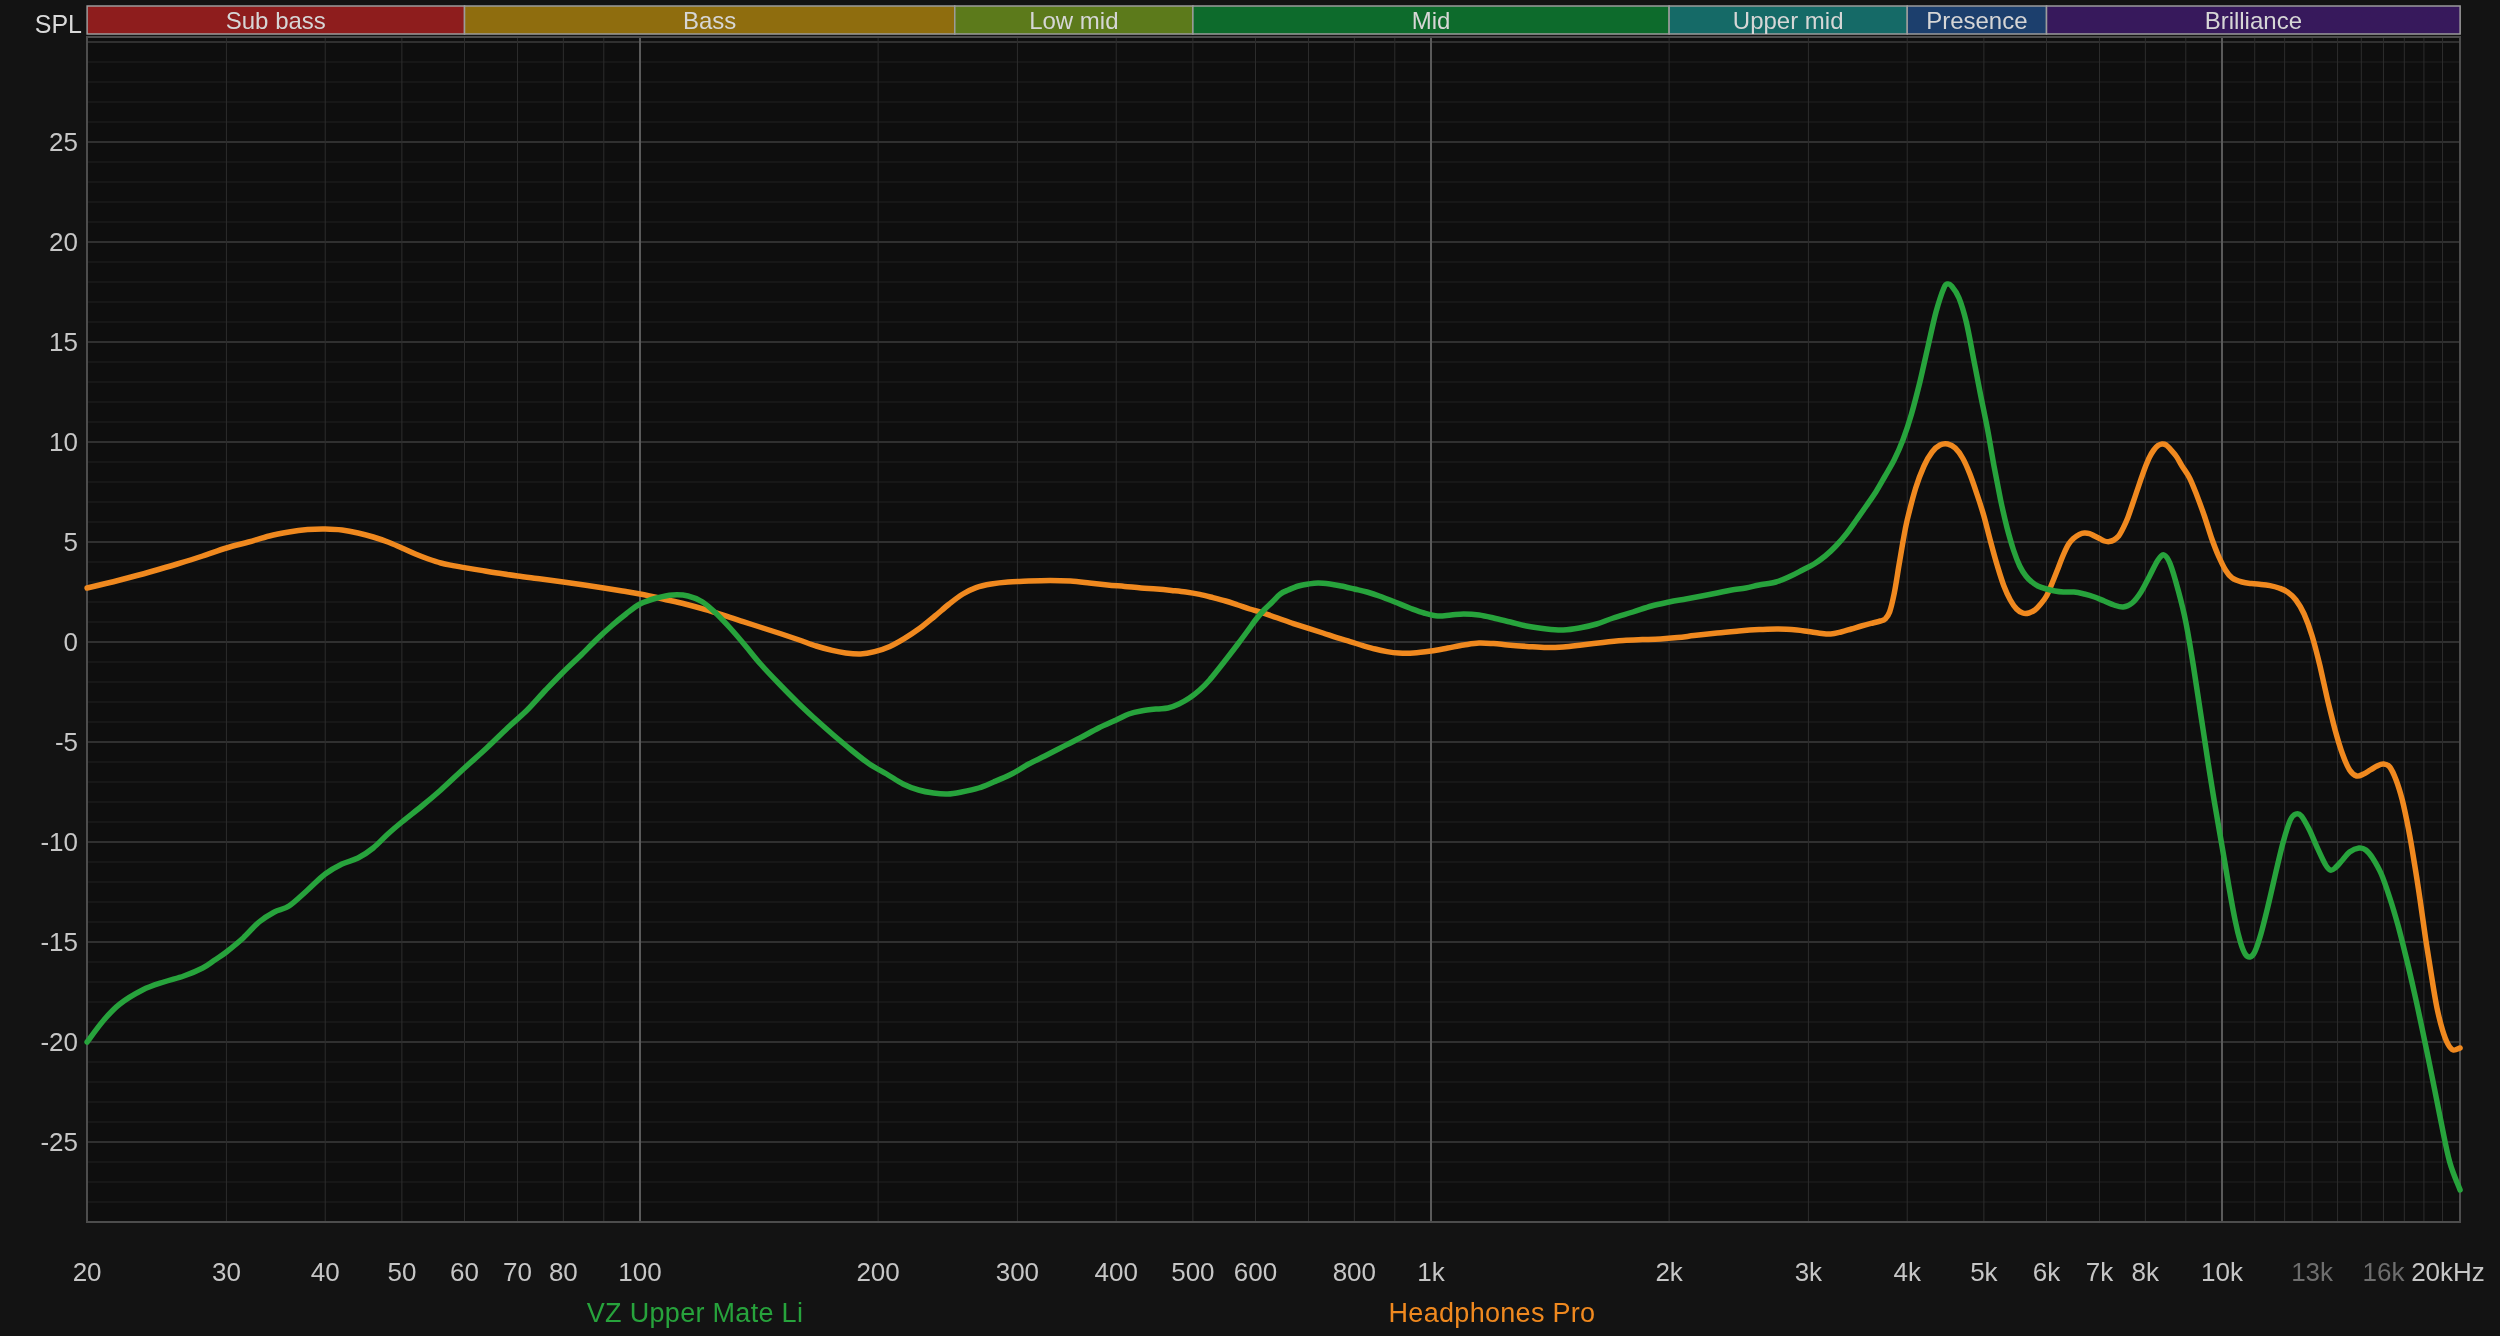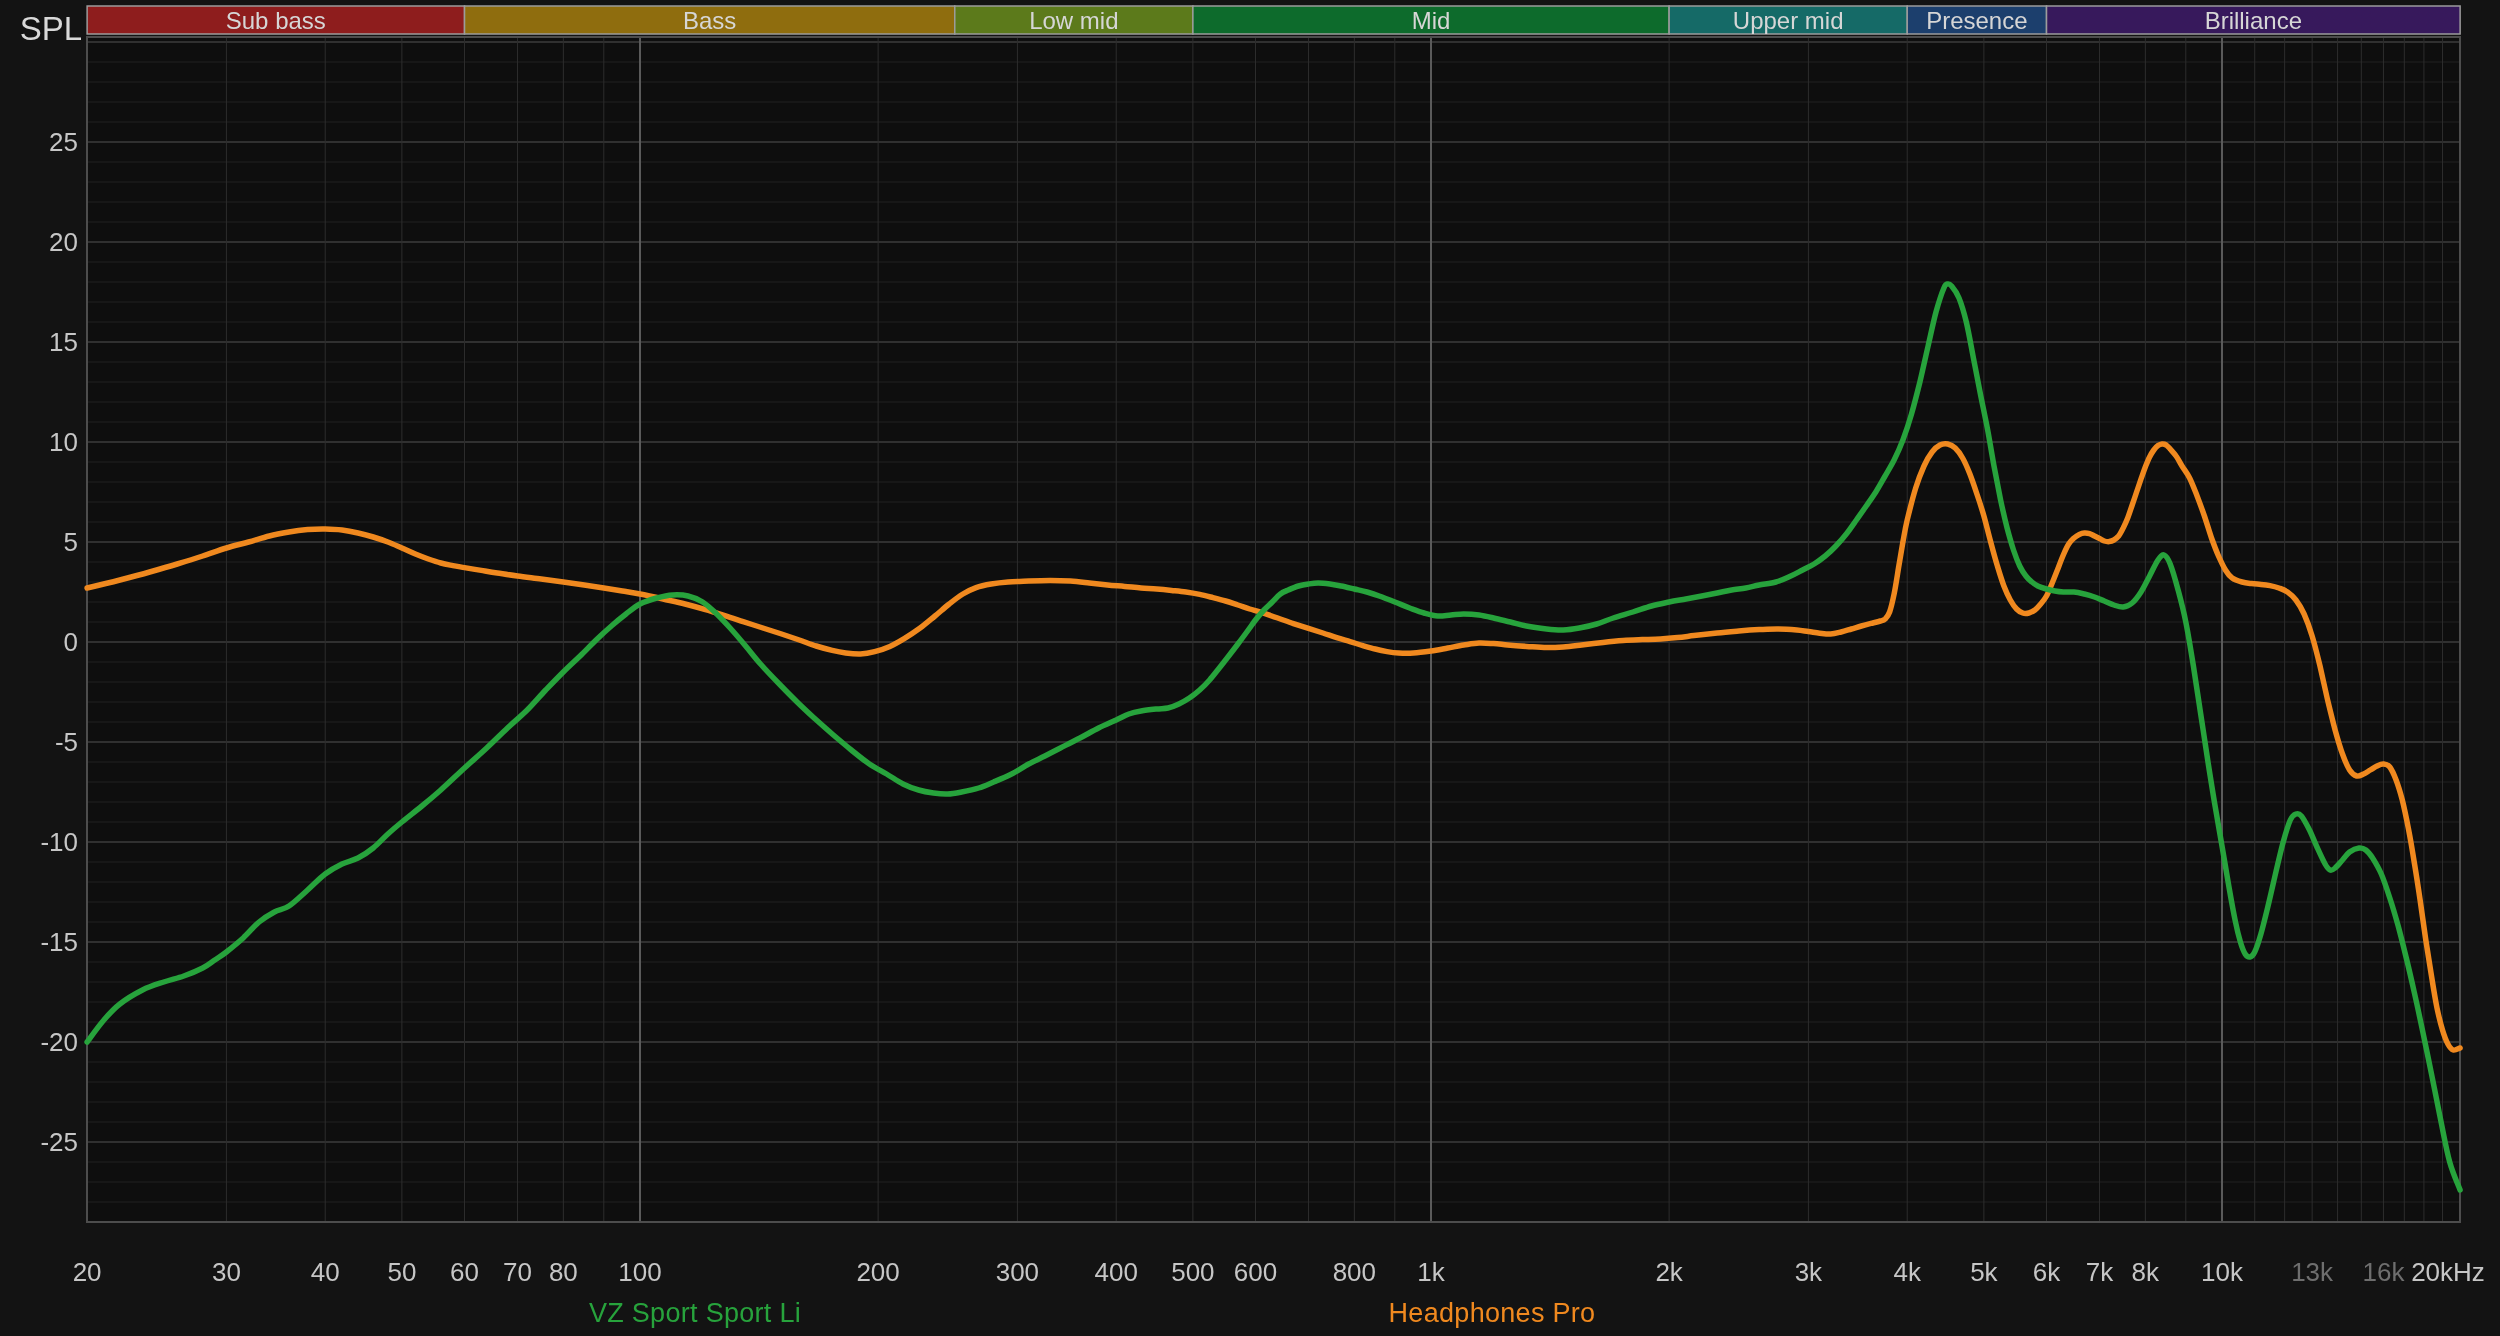--- a/index.html
+++ b/index.html
@@ -1,21 +1,21 @@
 <!DOCTYPE html>
 <html><head>
 <meta charset="utf-8">
 <style>
   html,body{margin:0;padding:0;background:#131313;width:2500px;height:1336px;overflow:hidden;
     font-family:"Liberation Sans","DejaVu Sans",sans-serif;}
   #stage{position:relative;width:2500px;height:1336px;background:#131313;}
   #chart-svg{position:absolute;left:0;top:0;}
   .legend-label{position:absolute;top:1298px;font-size:27px;font-weight:400;transform:translateX(-50%);
     letter-spacing:0.3px;cursor:pointer;}
-  #spl-label{position:absolute;left:0;top:10px;width:82px;text-align:right;font-size:33px;color:#d9d9d9;}
+  #spl-label{position:absolute;left:0;top:10px;width:82px;text-align:right;font-size:25px;color:#d9d9d9;}
 </style>
 </head>
 <body>
 
 <div id="stage">
   <svg id="chart-svg" width="2500" height="1336" viewBox="0 0 2500 1336">
       <rect x="87" y="37" width="2373" height="1185" fill="#0e0e0e"></rect>
       <line x1="87" y1="1222" x2="2460" y2="1222" stroke="#202020" stroke-width="1"></line>
       <line x1="87" y1="1202" x2="2460" y2="1202" stroke="#202020" stroke-width="1"></line>
       <line x1="87" y1="1182" x2="2460" y2="1182" stroke="#202020" stroke-width="1"></line>
@@ -160,15 +160,15 @@
       <text x="2099.4725496512774" y="1281" text-anchor="middle" font-size="26" fill="#c6c6c6">7k</text>
       <text x="2145.3441797106275" y="1281" text-anchor="middle" font-size="26" fill="#c6c6c6">8k</text>
       <text x="2222" y="1281" text-anchor="middle" font-size="26" fill="#c6c6c6">10k</text>
       <text x="2312.129191674708" y="1281" text-anchor="middle" font-size="26" fill="#6e6e6e">13k</text>
       <text x="2383.458906280837" y="1281" text-anchor="middle" font-size="26" fill="#6e6e6e">16k</text>
       <text x="2448" y="1281" text-anchor="middle" font-size="26" fill="#c6c6c6">20kHz</text>
       <path d="M87.1 588.0C92.6 586.7 109.4 582.7 119.9 580.0C130.3 577.3 140.2 574.7 149.7 572.0C159.3 569.3 168.4 566.7 177.2 564.0C186.1 561.3 194.5 558.7 202.7 556.0C210.9 553.3 218.8 550.3 226.4 548.0C234.0 545.7 241.4 544.0 248.6 542.0C255.7 540.0 262.7 537.7 269.4 536.0C276.1 534.3 282.7 533.1 289.0 532.0C295.4 530.9 301.6 530.1 307.6 529.6C313.6 529.1 319.5 528.9 325.2 529.0C331.0 529.1 336.5 529.3 342.0 530.0C347.4 530.7 352.8 531.8 358.0 533.0C363.2 534.2 368.3 535.5 373.2 537.0C378.2 538.5 383.1 540.2 387.9 542.0C392.6 543.8 397.3 546.0 401.9 548.0C406.5 550.0 411.0 552.2 415.4 554.0C419.8 555.8 424.1 557.5 428.3 559.0C432.6 560.5 436.7 561.9 440.8 563.0C444.9 564.1 448.9 564.8 452.9 565.6C456.8 566.4 459.8 566.8 464.5 567.6C469.3 568.4 475.8 569.5 481.3 570.4C486.7 571.3 491.2 572.1 497.3 573.0C503.3 573.9 510.2 575.0 517.5 576.0C524.8 577.0 533.5 578.0 541.2 579.0C548.8 580.0 556.2 581.0 563.3 582.0C570.5 583.0 577.4 584.0 584.2 585.0C590.9 586.0 597.4 587.0 603.8 588.0C610.2 589.0 616.3 590.0 622.4 591.0C628.4 592.0 633.2 592.7 640.0 594.0C646.8 595.3 655.7 597.3 663.2 599.0C670.7 600.7 678.0 602.2 685.0 604.0C692.1 605.8 698.9 607.7 705.5 609.6C712.1 611.5 718.5 613.6 724.8 615.6C731.1 617.6 736.7 619.5 743.1 621.6C749.4 623.7 756.5 625.9 762.9 628.0C769.3 630.1 775.5 632.0 781.6 634.0C787.6 636.0 793.5 638.0 799.3 640.0C805.1 642.0 810.7 644.3 816.2 646.0C821.7 647.7 827.3 649.2 832.2 650.4C837.2 651.6 841.0 652.4 845.7 653.0C850.4 653.6 855.7 654.2 860.5 654.0C865.3 653.8 869.8 652.9 874.7 651.6C879.6 650.3 885.0 648.6 889.9 646.4C894.9 644.2 899.5 641.5 904.6 638.4C909.6 635.3 915.0 631.7 920.1 628.0C925.2 624.3 930.1 620.0 935.0 616.0C939.8 612.0 944.6 607.7 949.2 604.0C953.9 600.3 958.4 596.7 962.9 594.0C967.4 591.3 971.4 589.3 976.1 587.6C980.8 585.9 985.9 584.9 991.2 584.0C996.6 583.1 1001.9 582.5 1008.1 582.0C1014.4 581.5 1021.7 581.3 1028.7 581.0C1035.7 580.7 1043.2 580.4 1050.1 580.4C1057.1 580.4 1063.8 580.6 1070.4 581.0C1076.9 581.4 1083.3 582.3 1089.4 583.0C1095.6 583.7 1101.7 584.4 1107.5 585.0C1113.4 585.6 1119.1 585.9 1124.7 586.4C1130.3 586.9 1135.7 587.6 1141.1 588.0C1146.4 588.4 1151.6 588.6 1156.7 589.0C1161.8 589.4 1166.8 589.9 1171.6 590.4C1176.5 590.9 1181.3 591.3 1185.9 592.0C1190.6 592.7 1195.2 593.5 1199.7 594.4C1204.2 595.3 1208.6 596.5 1212.9 597.6C1217.2 598.7 1221.5 599.8 1225.6 601.0C1229.8 602.2 1233.9 603.7 1237.9 605.0C1241.9 606.3 1245.9 607.8 1249.7 609.0C1253.6 610.2 1256.5 610.9 1261.2 612.4C1265.9 613.9 1272.3 616.1 1277.7 618.0C1283.1 619.9 1288.3 621.9 1293.4 623.6C1298.6 625.3 1303.6 626.8 1308.5 628.4C1313.4 630.0 1318.2 631.5 1322.9 633.0C1327.6 634.5 1332.2 636.2 1336.7 637.6C1341.2 639.0 1345.7 640.3 1350.0 641.6C1354.4 642.9 1358.6 644.4 1362.8 645.6C1367.0 646.8 1371.1 648.0 1375.2 649.0C1379.2 650.0 1383.2 650.9 1387.1 651.6C1391.0 652.3 1394.2 652.8 1398.6 653.0C1403.0 653.2 1408.0 653.3 1413.4 653.0C1418.8 652.7 1425.3 651.8 1431.0 651.0C1436.7 650.2 1442.3 649.0 1447.8 648.0C1453.2 647.0 1458.5 645.8 1463.7 645.0C1469.0 644.2 1474.0 643.2 1479.0 643.0C1484.0 642.8 1488.9 643.3 1493.6 643.6C1498.4 643.9 1502.2 644.5 1507.7 645.0C1513.1 645.5 1519.9 646.0 1526.4 646.4C1532.9 646.8 1540.4 647.5 1546.6 647.6C1552.7 647.7 1557.5 647.4 1563.3 647.0C1569.2 646.6 1574.9 645.8 1581.6 645.0C1588.2 644.2 1596.1 643.2 1603.0 642.4C1610.0 641.6 1616.7 640.9 1623.2 640.4C1629.8 639.9 1636.1 639.8 1642.3 639.6C1648.5 639.4 1654.5 639.3 1660.4 639.0C1666.3 638.7 1672.0 638.2 1677.6 637.6C1683.2 637.0 1687.4 636.4 1694.0 635.6C1700.5 634.8 1709.6 633.8 1717.1 633.0C1724.6 632.2 1731.8 631.6 1738.8 631.0C1745.8 630.4 1752.6 629.9 1759.2 629.6C1765.9 629.3 1772.3 628.9 1778.5 629.0C1784.8 629.1 1791.8 629.6 1796.8 630.0C1801.7 630.4 1804.6 631.1 1808.4 631.6C1812.2 632.1 1816.0 632.8 1819.7 633.2C1823.4 633.6 1827.0 634.2 1830.6 634.0C1834.2 633.8 1837.7 632.8 1841.1 632.0C1844.6 631.2 1848.0 630.0 1851.4 629.0C1854.8 628.0 1858.1 626.9 1861.4 626.0C1864.6 625.1 1867.9 624.2 1871.0 623.4C1874.2 622.6 1878.1 621.7 1880.4 621.0C1882.8 620.3 1883.5 620.5 1885.1 619.0C1886.6 617.5 1888.1 616.2 1889.6 612.0C1891.1 607.8 1892.6 601.3 1894.1 594.0C1895.6 586.7 1897.1 576.7 1898.5 568.0C1900.0 559.3 1901.5 550.0 1902.9 542.0C1904.4 534.0 1905.1 529.0 1907.2 520.0C1909.4 511.0 1912.9 497.0 1915.7 488.0C1918.5 479.0 1921.3 472.0 1924.0 466.0C1926.7 460.0 1929.4 455.5 1932.1 452.0C1934.7 448.5 1937.4 446.3 1940.0 445.0C1942.6 443.7 1945.1 443.5 1947.7 444.0C1950.2 444.5 1952.8 445.7 1955.2 448.0C1957.7 450.3 1960.2 453.7 1962.6 458.0C1965.1 462.3 1967.5 468.0 1969.9 474.0C1972.2 480.0 1974.6 487.0 1976.9 494.0C1979.3 501.0 1981.6 508.0 1983.9 516.0C1986.2 524.0 1988.4 533.7 1990.7 542.0C1992.9 550.3 1995.2 558.7 1997.4 566.0C1999.6 573.3 2001.7 580.3 2003.9 586.0C2006.1 591.7 2008.2 596.2 2010.3 600.0C2012.4 603.8 2014.5 606.8 2016.6 609.0C2018.7 611.2 2020.8 612.3 2022.8 613.0C2024.9 613.7 2026.9 613.5 2028.9 613.0C2030.9 612.5 2032.9 611.5 2034.9 610.0C2036.8 608.5 2038.8 606.3 2040.7 604.0C2042.7 601.7 2044.6 599.5 2046.5 596.0C2048.4 592.5 2050.3 587.5 2052.2 583.0C2054.1 578.5 2055.9 573.7 2057.8 569.0C2059.6 564.3 2061.5 559.2 2063.3 555.0C2065.1 550.8 2066.9 546.8 2068.7 544.0C2070.5 541.2 2072.3 539.6 2074.0 538.0C2075.8 536.4 2077.5 535.2 2079.3 534.4C2081.0 533.6 2082.7 533.1 2084.4 533.0C2086.1 532.9 2087.8 533.1 2089.5 533.6C2091.2 534.1 2092.9 535.2 2094.5 536.0C2096.2 536.8 2097.8 537.6 2099.5 538.4C2101.1 539.2 2102.7 540.5 2104.3 541.0C2106.0 541.5 2107.6 541.8 2109.2 541.6C2110.7 541.4 2112.3 540.9 2113.9 540.0C2115.5 539.1 2117.0 538.0 2118.6 536.0C2120.1 534.0 2121.6 531.0 2123.2 528.0C2124.7 525.0 2126.2 521.8 2127.7 518.0C2129.2 514.2 2130.7 509.3 2132.2 505.0C2133.7 500.7 2135.2 496.3 2136.6 492.0C2138.1 487.7 2139.6 483.2 2141.0 479.0C2142.5 474.8 2143.9 470.7 2145.3 467.0C2146.8 463.3 2148.2 459.8 2149.6 457.0C2151.0 454.2 2152.4 451.9 2153.8 450.0C2155.2 448.1 2156.6 446.6 2158.0 445.6C2159.4 444.6 2160.7 444.1 2162.1 444.0C2163.5 443.9 2164.8 444.2 2166.2 445.0C2167.5 445.8 2168.5 447.2 2170.2 449.0C2171.8 450.8 2174.2 453.2 2176.1 456.0C2178.1 458.8 2179.7 462.3 2182.0 466.0C2184.2 469.7 2187.1 473.0 2189.6 478.0C2192.1 483.0 2194.6 489.7 2197.1 496.0C2199.5 502.3 2202.0 509.0 2204.4 516.0C2206.8 523.0 2209.2 531.3 2211.5 538.0C2213.9 544.7 2216.2 550.7 2218.5 556.0C2220.9 561.3 2223.2 566.3 2225.4 570.0C2227.7 573.7 2229.4 576.0 2232.2 578.0C2234.9 580.0 2238.8 581.1 2242.0 582.0C2245.3 582.9 2248.5 583.2 2251.6 583.6C2254.8 584.0 2257.9 584.1 2260.9 584.4C2264.0 584.7 2267.0 585.0 2270.0 585.6C2273.0 586.2 2275.9 586.9 2278.9 588.0C2281.8 589.1 2284.6 590.0 2287.5 592.0C2290.3 594.0 2293.1 596.3 2295.9 600.0C2298.7 603.7 2301.4 608.0 2304.1 614.0C2306.8 620.0 2309.5 627.3 2312.1 636.0C2314.8 644.7 2317.4 655.3 2320.0 666.0C2322.5 676.7 2325.1 689.3 2327.6 700.0C2330.2 710.7 2332.7 721.0 2335.1 730.0C2337.6 739.0 2340.0 747.3 2342.5 754.0C2344.9 760.7 2347.3 766.3 2349.6 770.0C2352.0 773.7 2354.4 775.3 2356.7 776.0C2359.0 776.7 2361.3 775.0 2363.6 774.0C2365.8 773.0 2368.1 771.3 2370.3 770.0C2372.6 768.7 2374.8 767.0 2377.0 766.0C2379.1 765.0 2381.3 763.8 2383.5 764.0C2385.6 764.2 2387.7 764.3 2389.8 767.0C2391.9 769.7 2394.0 774.5 2396.1 780.0C2398.2 785.5 2400.2 792.0 2402.3 800.0C2404.3 808.0 2406.3 817.7 2408.3 828.0C2410.3 838.3 2412.3 850.0 2414.2 862.0C2416.2 874.0 2418.2 887.0 2420.1 900.0C2422.0 913.0 2423.9 927.3 2425.8 940.0C2427.7 952.7 2429.6 964.7 2431.5 976.0C2433.3 987.3 2435.2 999.0 2437.0 1008.0C2438.9 1017.0 2440.7 1024.0 2442.5 1030.0C2444.3 1036.0 2446.1 1040.7 2447.9 1044.0C2449.7 1047.3 2451.1 1049.3 2453.2 1050.0C2455.2 1050.7 2459.0 1048.3 2460.1 1048.0" fill="none" stroke="#f0891f" stroke-width="5.5" stroke-linecap="round" stroke-linejoin="round"></path>
       <path d="M87.1 1042.0C89.9 1038.3 98.4 1026.3 103.9 1020.0C109.3 1013.7 113.4 1009.0 119.9 1004.0C126.3 999.0 135.2 993.7 142.5 990.0C149.8 986.3 156.9 984.3 163.8 982.0C170.6 979.7 177.3 978.3 183.8 976.0C190.3 973.7 197.5 970.7 202.7 968.0C207.9 965.3 210.8 962.7 214.8 960.0C218.7 957.3 221.7 955.7 226.4 952.0C231.1 948.3 237.7 943.0 243.2 938.0C248.6 933.0 253.9 926.3 259.1 922.0C264.4 917.7 269.4 914.7 274.4 912.0C279.4 909.3 283.5 909.7 289.0 906.0C294.6 902.3 301.6 895.3 307.6 890.0C313.6 884.7 319.5 878.3 325.2 874.0C331.0 869.7 336.5 866.7 342.0 864.0C347.4 861.3 352.8 860.7 358.0 858.0C363.2 855.3 368.3 852.0 373.2 848.0C378.2 844.0 383.1 838.3 387.9 834.0C392.6 829.7 396.2 826.7 401.9 822.0C407.6 817.3 415.4 811.3 421.9 806.0C428.4 800.7 433.7 796.3 440.8 790.0C447.9 783.7 456.9 775.0 464.5 768.0C472.2 761.0 479.5 754.7 486.7 748.0C493.9 741.3 500.8 734.3 507.5 728.0C514.3 721.7 520.8 716.3 527.2 710.0C533.5 703.7 539.7 696.3 545.7 690.0C551.8 683.7 557.6 677.7 563.3 672.0C569.1 666.3 574.6 661.3 580.1 656.0C585.6 650.7 590.9 645.0 596.1 640.0C601.3 635.0 606.4 630.3 611.4 626.0C616.3 621.7 621.2 617.7 626.0 614.0C630.8 610.3 634.9 606.7 640.0 604.0C645.1 601.3 651.3 599.5 656.8 598.0C662.2 596.5 667.5 595.3 672.7 595.0C678.0 594.7 683.0 594.8 688.0 596.0C693.0 597.2 697.9 599.0 702.6 602.0C707.4 605.0 712.1 609.7 716.7 614.0C721.2 618.3 725.3 622.7 730.1 628.0C735.0 633.3 740.6 640.0 745.6 646.0C750.7 652.0 754.9 657.7 760.5 664.0C766.1 670.3 773.2 677.7 779.3 684.0C785.4 690.3 791.3 696.3 797.1 702.0C802.9 707.7 808.3 712.7 814.1 718.0C820.0 723.3 826.0 728.7 832.2 734.0C838.4 739.3 845.1 745.0 851.3 750.0C857.5 755.0 863.5 760.0 869.4 764.0C875.3 768.0 881.0 770.7 886.6 774.0C892.2 777.3 897.6 781.3 903.0 784.0C908.3 786.7 913.5 788.5 918.6 790.0C923.7 791.5 928.6 792.3 933.5 793.0C938.4 793.7 943.2 794.2 947.8 794.0C952.5 793.8 956.4 793.0 961.6 792.0C966.7 791.0 973.3 789.7 978.7 788.0C984.0 786.3 988.2 784.3 993.7 782.0C999.2 779.7 1005.8 777.0 1011.6 774.0C1017.5 771.0 1023.1 767.0 1028.7 764.0C1034.2 761.0 1039.6 758.7 1044.9 756.0C1050.2 753.3 1054.5 751.0 1060.4 748.0C1066.3 745.0 1073.7 741.3 1080.0 738.0C1086.4 734.7 1092.6 731.0 1098.6 728.0C1104.6 725.0 1111.2 722.3 1116.2 720.0C1121.3 717.7 1124.7 715.5 1128.9 714.0C1133.0 712.5 1136.4 711.8 1141.1 711.0C1145.7 710.2 1152.2 709.5 1156.7 709.0C1161.2 708.5 1164.3 708.8 1168.0 708.0C1171.7 707.2 1175.3 705.7 1178.9 704.0C1182.4 702.3 1186.0 700.3 1189.4 698.0C1192.9 695.7 1196.3 693.0 1199.7 690.0C1203.1 687.0 1206.4 683.7 1209.6 680.0C1212.9 676.3 1216.1 672.0 1219.3 668.0C1222.5 664.0 1225.6 660.0 1228.7 656.0C1231.8 652.0 1234.9 648.0 1237.9 644.0C1240.9 640.0 1243.9 636.0 1246.8 632.0C1249.8 628.0 1252.7 623.7 1255.5 620.0C1258.4 616.3 1261.2 613.0 1264.0 610.0C1266.8 607.0 1269.6 604.7 1272.3 602.0C1275.0 599.3 1277.7 596.0 1280.4 594.0C1283.0 592.0 1285.2 591.3 1288.3 590.0C1291.3 588.7 1295.1 587.0 1298.5 586.0C1301.9 585.0 1305.2 584.5 1308.5 584.0C1311.7 583.5 1314.6 583.0 1318.2 583.0C1321.7 583.0 1326.0 583.5 1329.9 584.0C1333.7 584.5 1337.1 585.2 1341.2 586.0C1345.3 586.8 1350.0 588.0 1354.3 589.0C1358.6 590.0 1362.9 590.8 1367.0 592.0C1371.1 593.2 1374.6 594.3 1379.2 596.0C1383.8 597.7 1389.7 600.0 1394.8 602.0C1399.9 604.0 1404.9 606.2 1409.7 608.0C1414.6 609.8 1419.4 611.7 1424.1 613.0C1428.7 614.3 1433.3 615.7 1437.8 616.0C1442.3 616.3 1446.7 615.3 1451.0 615.0C1455.3 614.7 1459.1 614.0 1463.7 614.0C1468.4 614.0 1474.0 614.3 1479.0 615.0C1484.0 615.7 1488.4 616.8 1493.6 618.0C1498.9 619.2 1504.9 620.7 1510.4 622.0C1515.9 623.3 1520.3 624.8 1526.4 626.0C1532.4 627.2 1540.4 628.3 1546.6 629.0C1552.7 629.7 1557.9 630.2 1563.3 630.0C1568.8 629.8 1573.8 629.0 1579.3 628.0C1584.9 627.0 1591.1 625.7 1596.7 624.0C1602.4 622.3 1607.3 620.0 1613.3 618.0C1619.3 616.0 1626.6 614.0 1632.9 612.0C1639.3 610.0 1645.5 607.7 1651.5 606.0C1657.5 604.3 1663.4 603.2 1669.1 602.0C1674.8 600.8 1680.4 600.0 1685.9 599.0C1691.3 598.0 1696.6 597.0 1701.9 596.0C1707.1 595.0 1712.1 594.0 1717.1 593.0C1722.1 592.0 1727.0 590.8 1731.7 590.0C1736.5 589.2 1741.2 588.8 1745.8 588.0C1750.4 587.2 1754.2 586.0 1759.2 585.0C1764.3 584.0 1770.7 583.5 1776.0 582.0C1781.3 580.5 1786.3 578.0 1790.8 576.0C1795.2 574.0 1798.7 572.0 1802.6 570.0C1806.5 568.0 1810.3 566.3 1814.1 564.0C1817.8 561.7 1821.5 559.0 1825.2 556.0C1828.8 553.0 1832.4 549.7 1835.9 546.0C1839.4 542.3 1842.9 538.3 1846.3 534.0C1849.7 529.7 1853.1 524.7 1856.4 520.0C1859.7 515.3 1863.0 510.7 1866.2 506.0C1869.5 501.3 1872.6 497.0 1875.8 492.0C1878.9 487.0 1882.0 481.3 1885.1 476.0C1888.1 470.7 1891.1 466.0 1894.1 460.0C1897.1 454.0 1900.0 447.7 1902.9 440.0C1905.8 432.3 1908.7 423.7 1911.5 414.0C1914.3 404.3 1917.1 393.3 1919.9 382.0C1922.6 370.7 1925.4 357.7 1928.1 346.0C1930.8 334.3 1933.4 321.7 1936.0 312.0C1938.7 302.3 1941.9 292.7 1943.9 288.0C1945.8 283.3 1946.4 284.3 1947.7 284.0C1949.0 283.7 1949.6 283.7 1951.5 286.0C1953.4 288.3 1956.5 292.0 1959.0 298.0C1961.4 304.0 1963.9 312.0 1966.3 322.0C1968.7 332.0 1971.1 346.0 1973.4 358.0C1975.8 370.0 1978.1 382.3 1980.4 394.0C1982.7 405.7 1985.0 416.0 1987.3 428.0C1989.6 440.0 1991.8 454.0 1994.0 466.0C1996.3 478.0 1998.5 489.7 2000.6 500.0C2002.8 510.3 2005.0 519.7 2007.1 528.0C2009.3 536.3 2011.4 543.7 2013.5 550.0C2015.6 556.3 2017.7 561.7 2019.7 566.0C2021.8 570.3 2023.8 573.3 2025.9 576.0C2027.9 578.7 2029.9 580.3 2031.9 582.0C2033.9 583.7 2035.4 584.8 2037.8 586.0C2040.3 587.2 2043.7 588.2 2046.5 589.0C2049.4 589.8 2052.2 590.5 2055.0 591.0C2057.8 591.5 2060.1 591.8 2063.3 592.0C2066.4 592.2 2070.5 591.7 2074.0 592.0C2077.5 592.3 2081.0 593.2 2084.4 594.0C2087.8 594.8 2091.2 595.8 2094.5 597.0C2097.8 598.2 2101.1 599.7 2104.3 601.0C2107.6 602.3 2110.8 604.0 2113.9 605.0C2117.0 606.0 2120.1 607.3 2123.2 607.0C2126.2 606.7 2129.2 605.5 2132.2 603.0C2135.2 600.5 2138.1 596.5 2141.0 592.0C2143.9 587.5 2146.8 581.3 2149.6 576.0C2152.4 570.7 2155.6 563.5 2158.0 560.0C2160.4 556.5 2162.1 554.3 2164.1 555.0C2166.2 555.7 2167.9 558.2 2170.2 564.0C2172.5 569.8 2175.5 580.3 2178.1 590.0C2180.7 599.7 2183.3 609.3 2185.8 622.0C2188.4 634.7 2190.9 650.7 2193.4 666.0C2195.8 681.3 2198.3 698.0 2200.7 714.0C2203.2 730.0 2205.6 746.7 2208.0 762.0C2210.4 777.3 2212.7 792.0 2215.1 806.0C2217.4 820.0 2219.7 832.7 2222.0 846.0C2224.3 859.3 2226.6 873.3 2228.8 886.0C2231.0 898.7 2233.5 912.7 2235.5 922.0C2237.4 931.3 2238.8 936.7 2240.4 942.0C2242.0 947.3 2243.6 951.5 2245.2 954.0C2246.8 956.5 2248.4 957.3 2250.0 957.0C2251.6 956.7 2252.9 955.8 2254.7 952.0C2256.6 948.2 2258.6 942.0 2260.9 934.0C2263.2 926.0 2266.0 914.3 2268.5 904.0C2271.0 893.7 2273.5 882.3 2275.9 872.0C2278.4 861.7 2280.8 850.7 2283.2 842.0C2285.6 833.3 2288.2 824.7 2290.3 820.0C2292.4 815.3 2294.0 814.7 2295.9 814.0C2297.7 813.3 2299.1 813.3 2301.4 816.0C2303.7 818.7 2306.8 824.7 2309.5 830.0C2312.1 835.3 2314.8 842.3 2317.4 848.0C2320.0 853.7 2323.0 860.3 2325.1 864.0C2327.2 867.7 2328.5 869.3 2330.1 870.0C2331.8 870.7 2333.1 869.7 2335.1 868.0C2337.2 866.3 2340.0 862.7 2342.5 860.0C2344.9 857.3 2346.9 854.0 2349.6 852.0C2352.4 850.0 2356.3 848.3 2359.0 848.0C2361.7 847.7 2363.6 848.3 2365.8 850.0C2368.1 851.7 2370.0 854.0 2372.6 858.0C2375.1 862.0 2378.4 867.3 2381.3 874.0C2384.2 880.7 2387.0 889.3 2389.8 898.0C2392.7 906.7 2395.4 916.0 2398.2 926.0C2400.9 936.0 2403.6 947.0 2406.3 958.0C2409.0 969.0 2411.6 980.3 2414.2 992.0C2416.9 1003.7 2419.1 1014.3 2422.0 1028.0C2424.9 1041.7 2428.4 1058.7 2431.5 1074.0C2434.6 1089.3 2437.7 1105.3 2440.7 1120.0C2443.7 1134.7 2446.4 1150.3 2449.7 1162.0C2452.9 1173.7 2458.4 1185.3 2460.1 1190.0" fill="none" stroke="#27a33c" stroke-width="5.5" stroke-linecap="round" stroke-linejoin="round"></path>
     </svg>
   <div id="spl-label">SPL</div>
-  <div class="legend-label" id="legend-left" style="left: 695px; color: rgb(39, 163, 60);">VZ Sport Sport Li</div>
+  <div class="legend-label" id="legend-left" style="left: 695px; color: rgb(39, 163, 60);">VZ Upper Mate Li</div>
   <div class="legend-label" id="legend-right" style="left: 1492px; color: rgb(240, 137, 31);">Headphones Pro</div>
 </div>
 
 </body></html>

